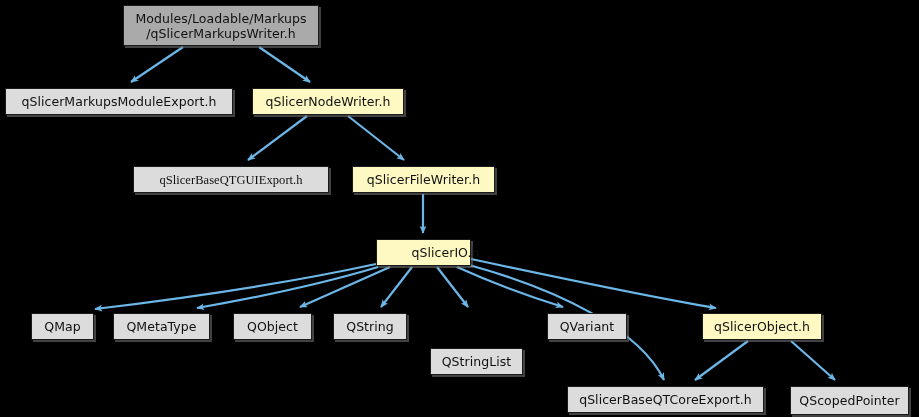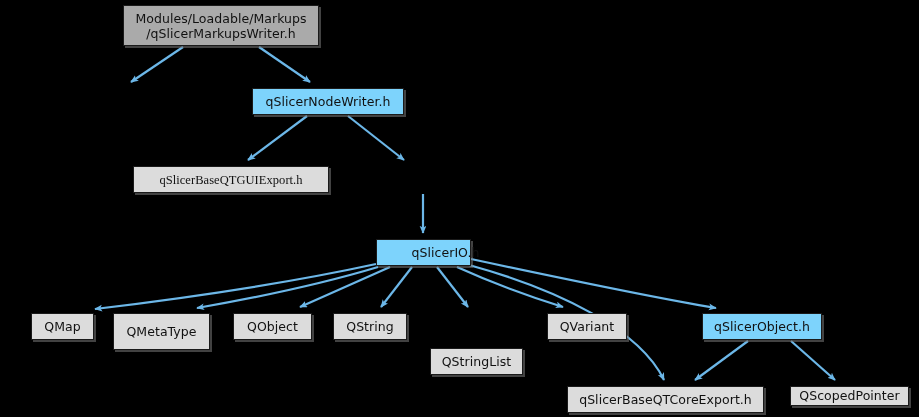--- a/index.html
+++ b/index.html
@@ -31,21 +31,21 @@
     align-items: center;
     justify-content: center;
     text-align: center;
     color: #111111;
     font-size: 12.5px;
     line-height: 14px;
     letter-spacing: 0.05px;
     white-space: nowrap;
     box-shadow: 2px 2px 0 rgba(120,120,120,0.55);
   }
-  .node.fill-white { background: #7dd3fc; }
+  .node.fill-white { background: #fef9c3; }
   .node.fill-grey  { background: #dcdcdc; }
   .node.fill-dark  { background: #aaaaaa; }
   .node.multiline { white-space: normal; line-height: 15px; align-items: center; }
 </style>
 </head>
 <body>
 
 <div id="graph-canvas">
 
   <svg id="edge-layer" viewBox="0 0 919 417" width="919" height="417">
@@ -88,39 +88,41 @@
     </g>
   </svg>
 
   <div class="node fill-dark multiline" style="left:123px; top:5px; width:196px; height:41px;">
     <span>
       <span>Modules/Loadable/Markups</span><br>
       <span>/qSlicerMarkupsWriter.h</span>
     </span>
   </div>
 
+  <div class="node fill-grey" style="left:5px; top:88px; width:228px; height:27px;">qSlicerMarkupsModuleExport.h</div>
 
   <div class="node fill-white" style="left:252px; top:88px; width:152px; height:27px;">qSlicerNodeWriter.h</div>
 
   <div class="node fill-grey" style="left:133px; top:166px; width:196px; height:27px;font-family:Liberation Serif, serif;">qSlicerBaseQTGUIExport.h</div>
 
+  <div class="node fill-white" style="left:352px; top:166px; width:143px; height:27px;">qSlicerFileWriter.h</div>
 
   <div class="node fill-white" style="left:376px; top:239px; width:95px; height:27px;padding-left:44px;">qSlicerIO.h</div>
 
   <div class="node fill-grey" style="left:31px; top:313px; width:63px; height:27px;">QMap</div>
 
-  <div class="node fill-grey" style="left:113px; top:313px; width:97px; height:37px;">QMetaType</div>
+  <div class="node fill-grey" style="left:113px; top:313px; width:97px; height:27px;">QMetaType</div>
 
   <div class="node fill-grey" style="left:233px; top:313px; width:79px; height:27px;text-align:right;">QObject</div>
 
   <div class="node fill-grey" style="left:333px; top:313px; width:74px; height:27px;">QString</div>
 
   <div class="node fill-grey" style="left:430px; top:313px; width:93px; height:27px;margin-top:35px;">QStringList</div>
 
   <div class="node fill-white" style="left:702px; top:313px; width:120px; height:27px;">qSlicerObject.h</div>
 
   <div class="node fill-grey" style="left:547px; top:313px; width:80px; height:27px;">QVariant</div>
 
   <div class="node fill-grey" style="left:567px; top:386px; width:197px; height:27px;">qSlicerBaseQTCoreExport.h</div>
 
-  <div class="node fill-grey" style="left:790px; top:386px; width:119px; height:20px;">QScopedPointer</div>
+  <div class="node fill-grey" style="left:790px; top:386px; width:119px; height:29px;">QScopedPointer</div>
 
 </div>
 
 </body></html>

